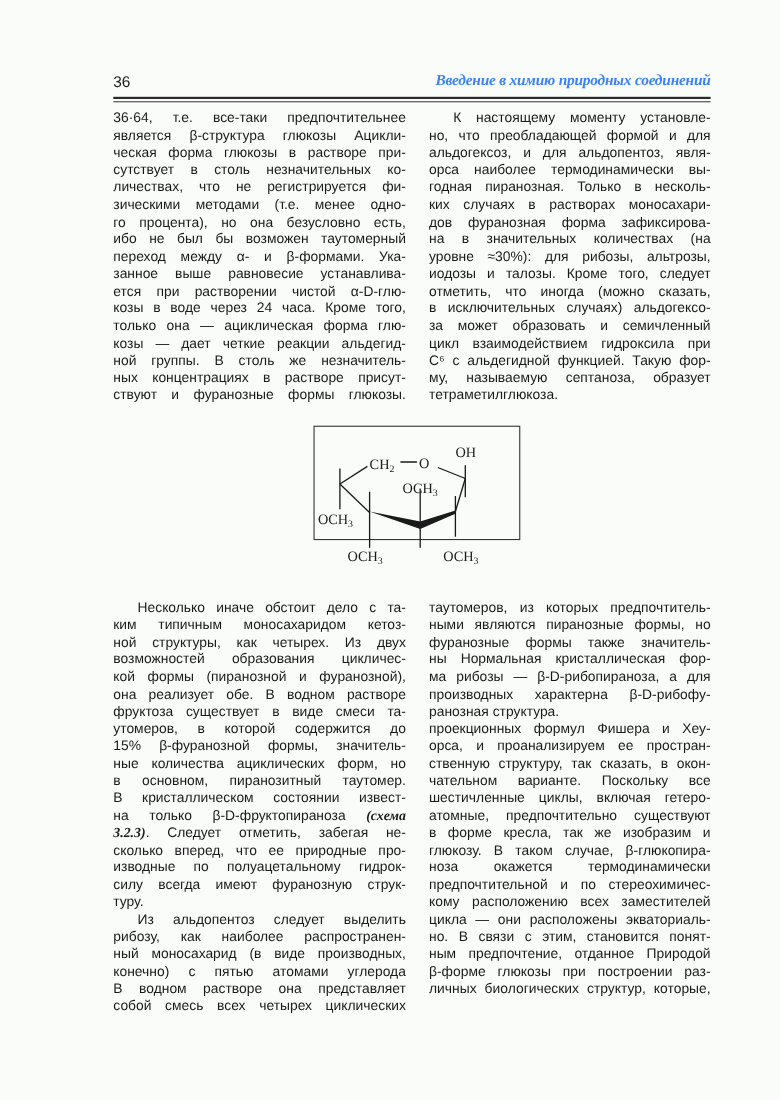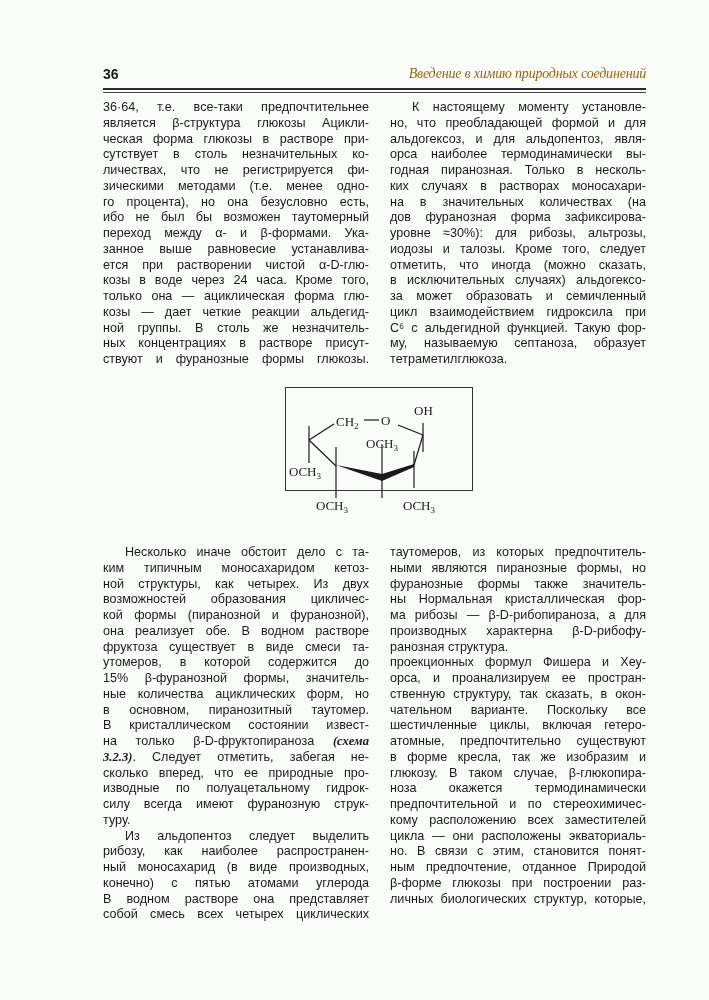--- a/index.html
+++ b/index.html
@@ -10,26 +10,26 @@
     overflow: hidden;
     font-family: "Liberation Sans", sans-serif;
     color: #1a1a1a;
   }
   .header {
     position: absolute; left: 103px; top: 66px; width: 543px; height: 20px;
   }
   .page-num {
     position: absolute; left: 0; top: 0;
     font-family: "Liberation Sans", sans-serif;
-    font-size: 14px; font-weight: bold; color: #1a1a1a;
+    font-size: 14px; font-weight: normal; color: #1a1a1a;
   }
   .running-title {
     position: absolute; right: 0; top: 0;
     font-family: "Liberation Serif", serif;
-    font-size: 14px; font-style: italic; font-weight: normal; color: #a16207;
+    font-size: 14px; font-style: italic; font-weight: bold; color: #3b82f6;
     letter-spacing: -0.2px;
   }
   .rule {
     position: absolute; left: 103px; width: 543px; background: #2a2a2a;
   }
   .rule.r1 { top: 88px; height: 1.5px; }
   .rule.r2 { top: 92px; height: 1px; background:#444; }
   .col {
     position: absolute;
     font-size: 12.6px;
@@ -84,22 +84,22 @@
   <span class="line">ствуют и фуранозные формы глюкозы.</span>
 </div>
 
 <div class="col col-right-top">
   <span class="line ind">К настоящему моменту установле-</span>
   <span class="line">но, что преобладающей формой и для</span>
   <span class="line">альдогексоз, и для альдопентоз, явля-</span>
   <span class="line">орса наиболее термодинамически вы-</span>
   <span class="line">годная пиранозная. Только в несколь-</span>
   <span class="line">ких случаях в растворах моносахари-</span>
+  <span class="line">дов фуранозная форма зафиксирова-</span>
   <span class="line">на в значительных количествах (на</span>
-  <span class="line">дов фуранозная форма зафиксирова-</span>
   <span class="line">уровне ≈30%): для рибозы, альтрозы,</span>
   <span class="line">иодозы и талозы. Кроме того, следует</span>
   <span class="line">отметить, что иногда (можно сказать,</span>
   <span class="line">в исключительных случаях) альдогексо-</span>
   <span class="line">за может образовать и семичленный</span>
   <span class="line">цикл взаимодействием гидроксила при</span>
   <span class="line">C⁶ с альдегидной функцией. Такую фор-</span>
   <span class="line">му, называемую септаноза, образует</span>
   <span class="line last">тетраметилглюкоза.</span>
 </div>

